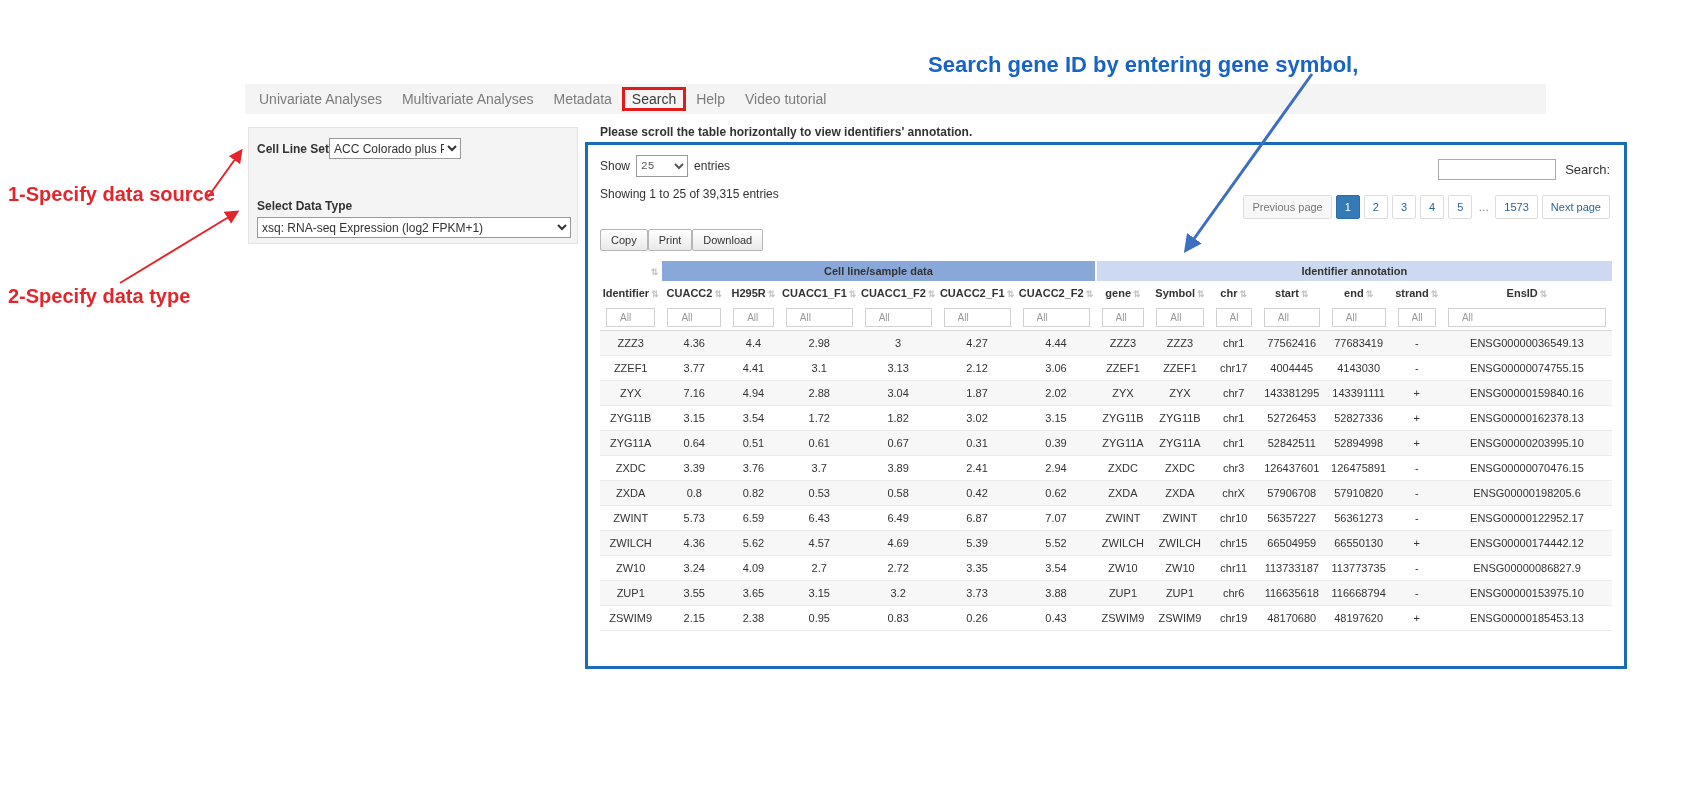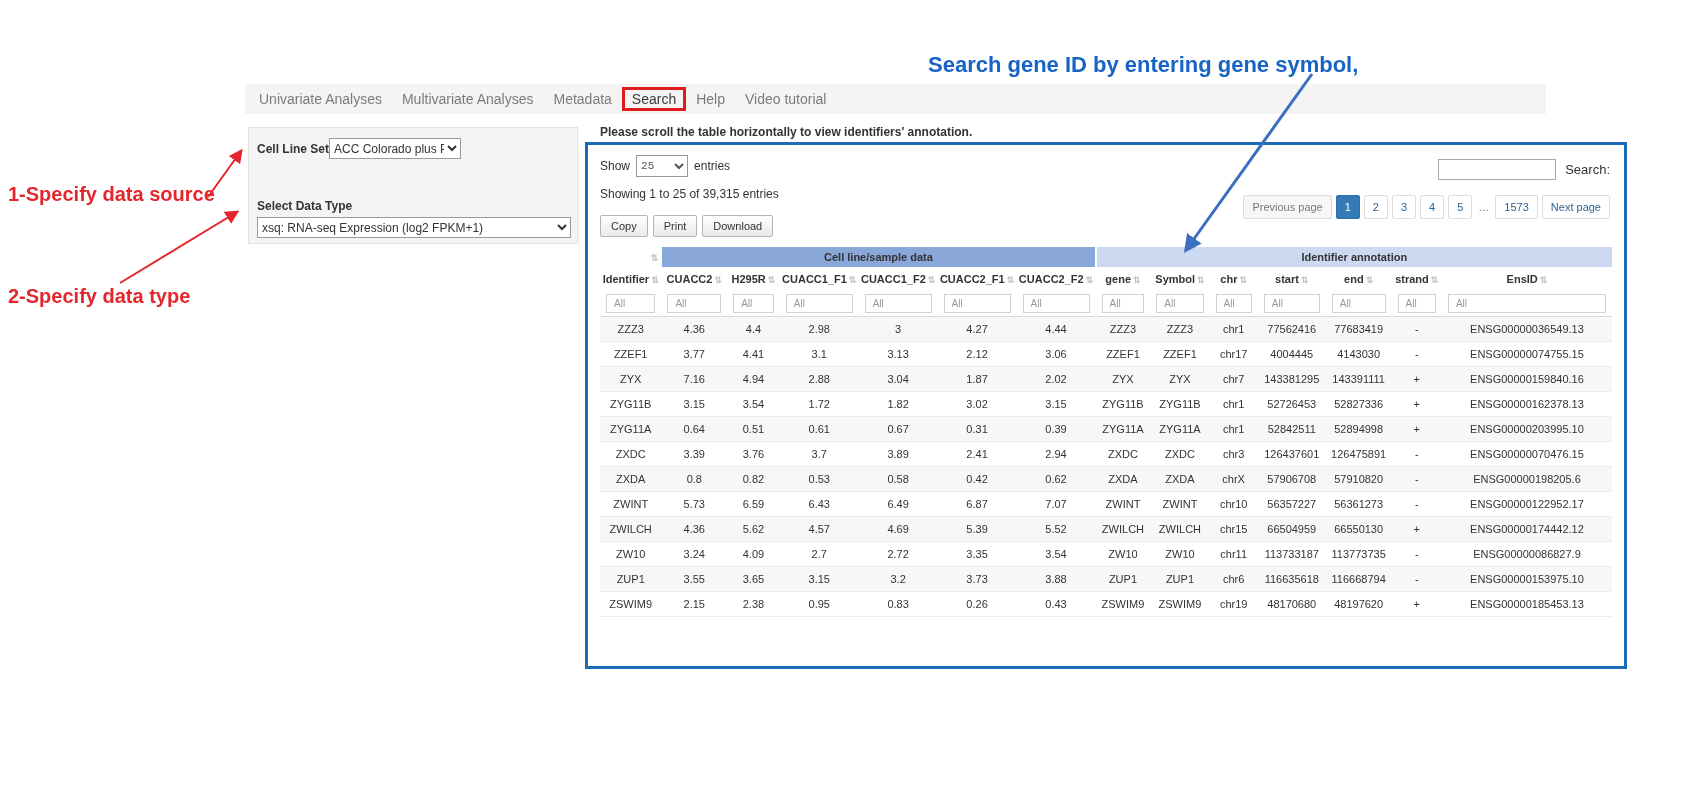--- a/index.html
+++ b/index.html
@@ -48,37 +48,37 @@
   .search-label { font-size:13px; }
 
   .pagination { position:absolute; top:50px; right:14px; display:flex; gap:4px;
     align-items:center; font-size:11px; }
   .page-btn { min-width:13px; padding:5px 8px; border:1px solid #ddd; color:#2a6496;
     text-align:center; cursor:pointer; background:#fff; border-radius:2px; white-space:nowrap; }
   .page-btn.prev { color:#777; background:#f7f7f7; }
   .page-btn.active { background:#337ab7; border-color:#2e6da4; color:#fff; }
   .page-btn.ellipsis { border:none; color:#777; padding:5px 2px; }
 
-  .dt-buttons { margin-top:14px; display:flex; gap:5px; }
+  .dt-buttons { margin-top:28px; display:flex; }
   .dt-btn { font-size:11px; padding:4px 10px; border:1px solid #b5b5b5; border-radius:2px;
     background:linear-gradient(#ffffff,#e9e9e9); color:#333; cursor:pointer; }
 
   
   table.grid { margin-top:10px; width:100%; border-collapse:collapse; table-layout:fixed;
     font-size:11px; text-align:center; }
   .grid th, .grid td { overflow:hidden; white-space:nowrap; }
   .grp-row th { font-weight:bold; font-size:11px; padding:4px 2px; }
   .grp-dark { background:#8aa7da; border-left:2px solid #fff; }
   .grp-light { background:#ccd9f1; border-left:2px solid #fff; }
   .grp-empty { background:#fff; text-align:right; }
   .col-row th { font-weight:bold; padding:6px 2px; background:#fff; }
   .sort-icon { color:#c3c3c3; font-size:9px; margin-left:2px; }
   .filter-row td { padding:3px 4px; border-bottom:1px solid #d9d9d9; }
   .filter-row input { width:calc(100% - 4px); height:19px; border:1px solid #d2d2d2;
-    font-size:10px; padding:1px 7px; color:#444; }
+    font-size:10px; padding:1px 13px; color:#444; }
   .filter-row input::placeholder { color:#999; }
   .grid tbody td { padding:6px 2px; border-bottom:1px solid #ececec; color:#333; }
   .grid tbody tr:nth-child(odd) { background:#f7f7f7; }
 </style>
 </head>
 <body>
 
 <div class="blue-note">
   <div>Search gene ID by entering gene symbol,</div>
   <div>Ensembl gene id or other information</div>

